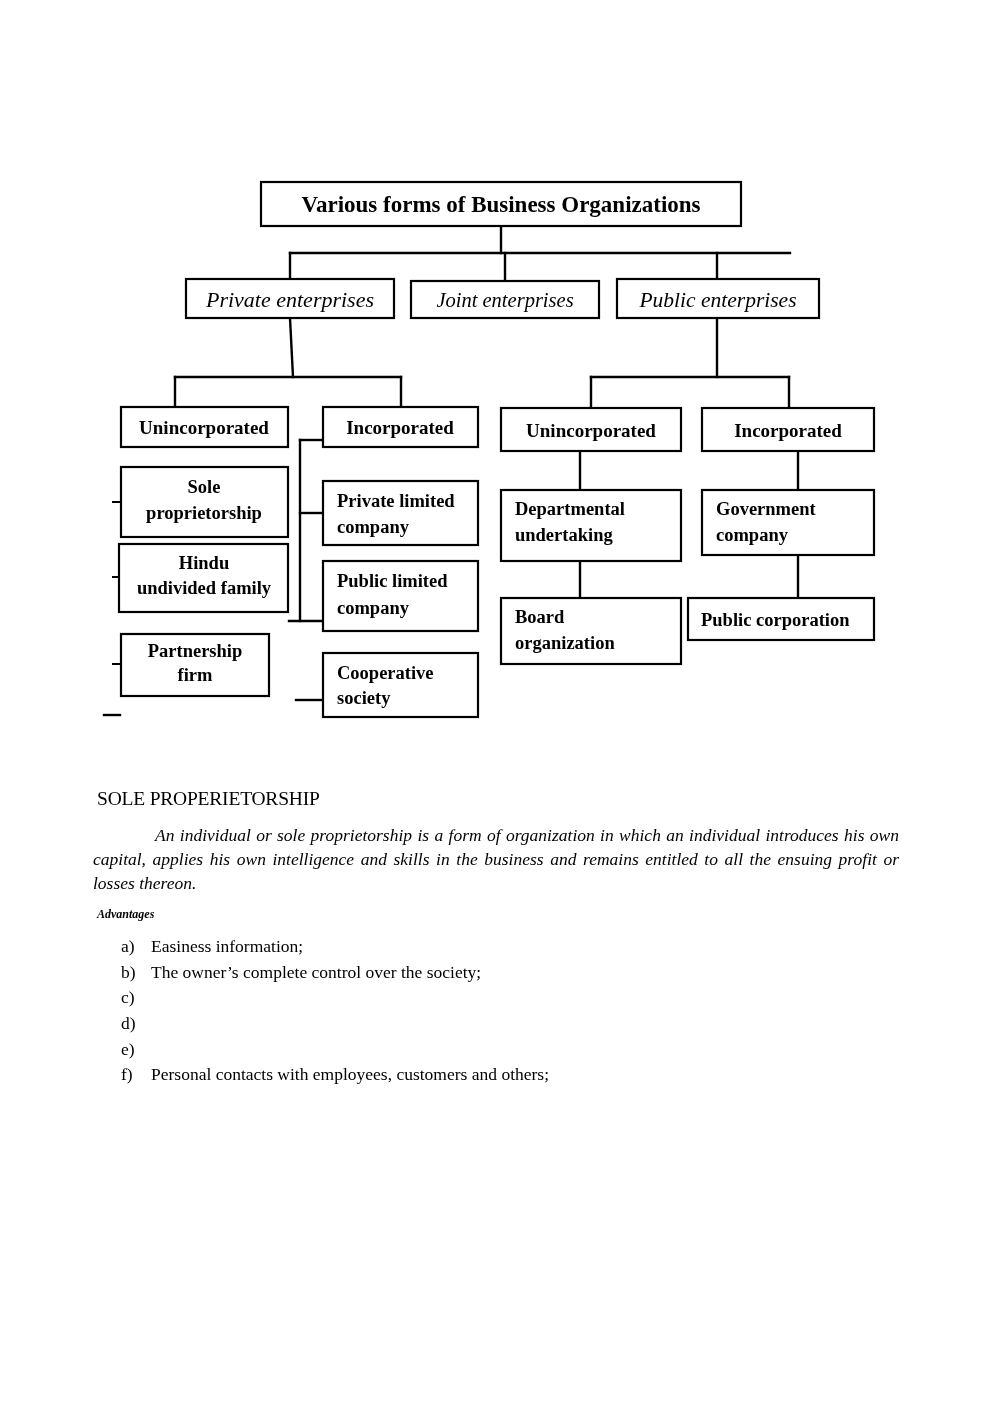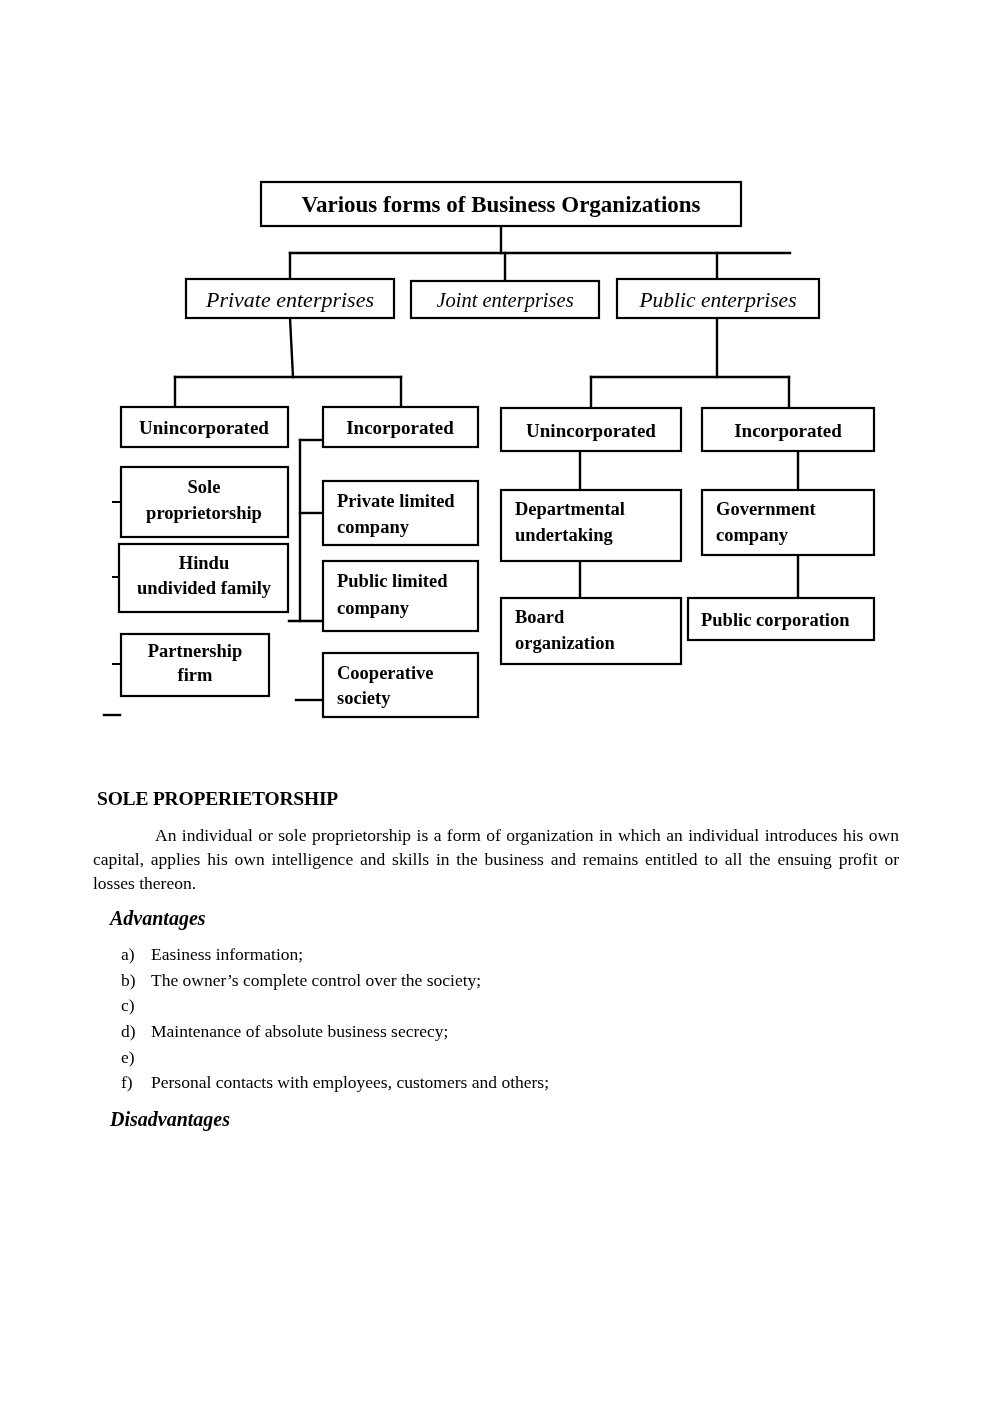--- a/index.html
+++ b/index.html
@@ -70,42 +70,43 @@
 
   
   #doc {
     position: absolute;
     left: 93px;
     top: 786px;
     width: 806px;
   }
   h2.sec-head {
     font-size: 19.5px;
-    font-weight: bold;
+    font-weight: normal;
     margin: 0 0 14px 4px;
     letter-spacing: -0.2px;
   }
   p.para {
     font-size: 17.5px;
     line-height: 1.36;
     margin: 0 0 10px 0;
     text-align: justify;
     text-indent: 62px;
+    font-style: italic;
   }
   p.para.noindent {
     text-indent: 0;
   }
   p.para.small-indent {
     text-indent: 36px;
   }
   h3.sub-head {
-    font-size: 20px;
+    font-size: 12px;
     font-weight: bold;
     font-style: italic;
-    margin: 12px 0 12px 17px;
+    margin: 12px 0 12px 4px;
   }
   ol.adv-list {
     list-style: none;
     margin: 8px 0 0 0;
     padding: 0 0 0 28px;
   }
   ol.adv-list li {
     font-size: 17.5px;
     line-height: 1.46;
     display: flex;
@@ -266,29 +267,27 @@
         </li>
         <li>
           <span class="marker">b)</span>
           <span>The owner’s complete control over the society;</span>
         </li>
         <li>
           <span class="marker">c)</span>
         </li>
         <li>
           <span class="marker">d)</span>
-          <span>Maintenance of absolute business secrecy;</span>
         </li>
         <li>
           <span class="marker">e)</span>
         </li>
         <li>
           <span class="marker">f)</span>
           <span>Personal contacts with employees, customers and others;</span>
         </li>
       </ol>
 
-    <h3 class="sub-head">Disadvantages</h3>
 
 
   </div>
 
 </div>
 
 </body></html>

